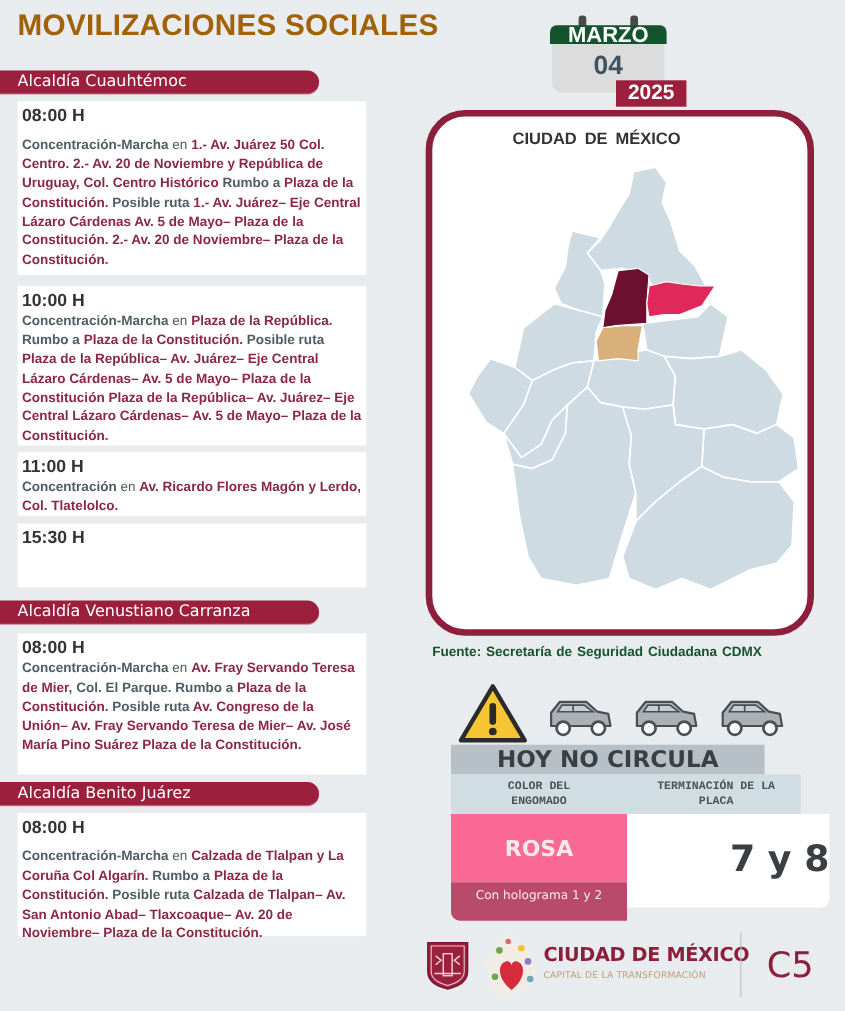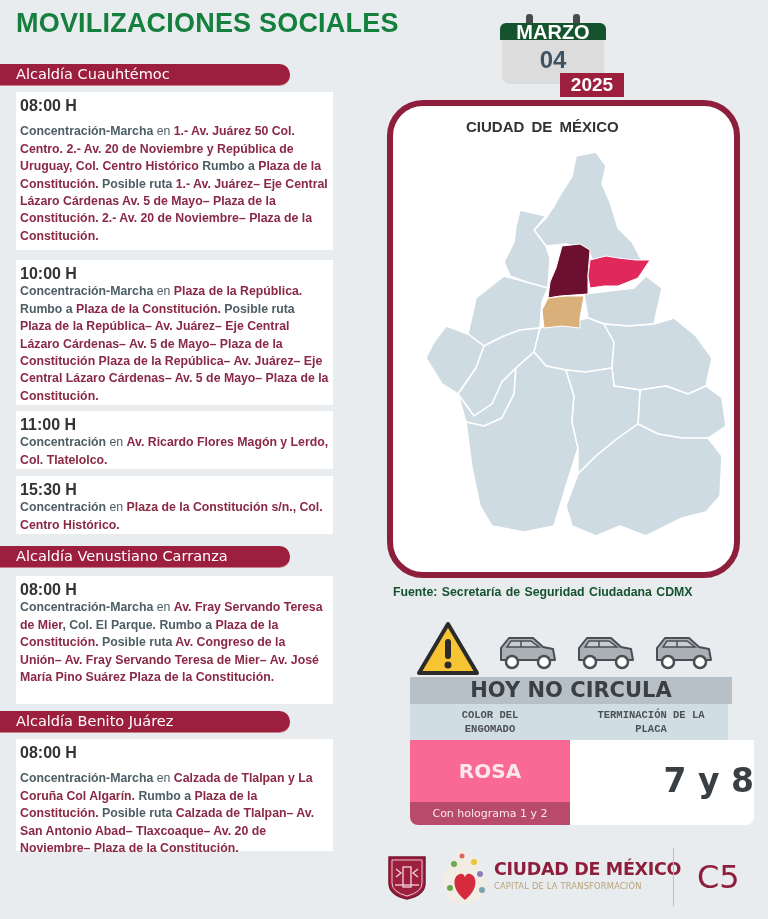--- a/index.html
+++ b/index.html
@@ -1,19 +1,19 @@
 <!DOCTYPE html>
 <html><head>
 <meta charset="utf-8">
 <style>
   * { box-sizing: border-box; margin: 0; padding: 0; }
   html, body { width: 768px; height: 919px; overflow: hidden; }
   body { background: #e9ecef; font-family: "Liberation Sans", sans-serif; position: relative; }
 
-  .page-title { position: absolute; left: 16px; top: 8px; font-size: 27px; font-weight: bold; color: #15803d; letter-spacing: 0.2px; }
+  .page-title { position: absolute; left: 16px; top: 8px; font-size: 27px; font-weight: bold; color: #a16207; letter-spacing: 0.2px; }
 
   .section-header { position: absolute; left: 0; width: 290px; height: 21px; background: #9d1f3e; color: #fff; border-radius: 0 11px 11px 0; font-family: "DejaVu Sans", sans-serif; font-size: 14.5px; line-height: 21px; padding-left: 16px; box-shadow: 0 1px 0 #c87d8b; }
 
   .event-card { position: absolute; left: 16px; width: 317px; background: #fff; padding: 5px 4px 4px 4px; font-size: 12.3px; line-height: 17.4px; font-weight: bold; }
   .event-time { color: #333; font-size: 16px; margin-bottom: 1px; }
   .event-time.spaced { margin-bottom: 9px; }
   .event-text { color: #8a2845; }
   .event-text .n { color: #4d5e65; }
   .event-text .w { color: #4d5e65; font-weight: normal; }
 
@@ -27,25 +27,25 @@
   
   .map-card { position: absolute; left: 387px; top: 100px; width: 353px; height: 478px; border: 6px solid #8e1f3c; border-radius: 36px; background: #fff; overflow: hidden; }
   .map-title { position: absolute; left: 0; width: 100%; top: 12px; text-align: left; padding-left: 73px; font-weight: bold; font-size: 15px; color: #333; word-spacing: 3px; }
   .map-svg { position: absolute; left: 0; top: 0; }
 
   .source { position: absolute; left: 393px; top: 585px; font-size: 12.3px; font-weight: bold; color: #14532d; word-spacing: 1px; }
 
   
   .warn { position: absolute; left: 416px; top: 621px; }
   .car { position: absolute; top: 634px; }
-  .hnc-header { position: absolute; left: 410px; top: 677px; width: 322px; height: 27px; background: #b6c0c6; color: #3a3f44; font-family: "DejaVu Sans", sans-serif; font-weight: bold; font-size: 21px; text-align: center; line-height: 27px; }
+  .hnc-header { position: absolute; left: 410px; top: 677px; width: 285px; height: 27px; background: #b6c0c6; color: #3a3f44; font-family: "DejaVu Sans", sans-serif; font-weight: bold; font-size: 21px; text-align: center; line-height: 27px; }
   .hnc-sub { position: absolute; left: 410px; top: 704px; width: 318px; height: 36px; background: #d0dde3; }
   .hnc-sub div { position: absolute; top: 4px; font-family: Liberation Mono, monospace; font-weight: bold; font-size: 10.5px; color: #4d5256; text-align: center; line-height: 14px; }
   .hnc-color { position: absolute; left: 410px; top: 740px; width: 160px; height: 62px; background: #fa6996; color: #fbe7ee; font-family: "DejaVu Sans", sans-serif; font-weight: bold; font-size: 20px; text-align: center; line-height: 62px; }
-  .hnc-holo { position: absolute; left: 410px; top: 802px; width: 160px; height: 23px; background: #b84a6b; color: #fbe7ee; font-family: "DejaVu Sans", sans-serif; font-size: 11px; text-align: center; line-height: 23px; border-radius: 0 0 0 8px; }
+  .hnc-holo { position: absolute; left: 410px; top: 802px; width: 160px; height: 35px; background: #b84a6b; color: #fbe7ee; font-family: "DejaVu Sans", sans-serif; font-size: 11px; text-align: center; line-height: 23px; border-radius: 0 0 0 8px; }
   .hnc-plate { position: absolute; left: 570px; top: 740px; width: 184px; height: 85px; background: #fff; color: #3a3f44; font-family: "DejaVu Sans", sans-serif; font-weight: bold; font-size: 33px; text-align: right; line-height: 82px; border-radius: 0 0 8px 0; }
 
   
   .footer-shield { position: absolute; left: 387px; top: 855px; }
   .footer-heart { position: absolute; left: 440px; top: 846px; }
   .footer-cdmx { position: absolute; left: 494px; top: 859px; color: #8e1f3c; font-weight: bold; font-size: 17.5px; font-family: "DejaVu Sans", sans-serif; letter-spacing: -0.3px; }
   .footer-cap { position: absolute; left: 494px; top: 881px; color: #b9a27a; font-size: 8.3px; font-family: "DejaVu Sans", sans-serif; letter-spacing: 0.2px; }
   .footer-divider { position: absolute; left: 673px; top: 848px; width: 1px; height: 58px; background: #b8bec2; }
   .footer-c5 { position: absolute; left: 697px; top: 858px; color: #8e1f3c; font-family: "DejaVu Sans", sans-serif; font-size: 32px; }
 </style>
@@ -74,21 +74,20 @@
   <div class="event-text"><span class="n">Concentración-Marcha</span><span class="w"> en </span><span>Plaza de la República.</span><span class="n"> Rumbo a </span><span>Plaza de la Constitución.</span><span class="n"> Posible ruta </span><span>Plaza de la República– Av. Juárez– Eje Central Lázaro Cárdenas– Av. 5 de Mayo– Plaza de la Constitución Plaza de la República– Av. Juárez– Eje Central Lázaro Cárdenas– Av. 5 de Mayo– Plaza de la Constitución.</span></div>
 </div>
 
 <div class="event-card" style="top:411px; height:58px">
   <div class="event-time">11:00 H</div>
   <div class="event-text"><span class="n">Concentración</span><span class="w"> en </span><span>Av. Ricardo Flores Magón y Lerdo, Col. Tlatelolco.</span></div>
 </div>
 
 <div class="event-card" style="top:476px; height:58px">
   <div class="event-time">15:30 H</div>
-  <div class="event-text"><span class="n">Concentración</span><span class="w"> en </span><span>Plaza de la Constitución s/n., Col. Centro Histórico.</span></div>
 </div>
 
 <div class="section-header" style="top:546px">Alcaldía Venustiano Carranza</div>
 
 <div class="event-card" style="top:576px; height:128px">
   <div class="event-time">08:00 H</div>
   <div class="event-text"><span class="n">Concentración-Marcha</span><span class="w"> en </span><span>Av. Fray Servando Teresa de Mier</span><span class="n">, Col. El Parque. Rumbo a </span><span>Plaza de la Constitución.</span><span class="n"> Posible ruta </span><span>Av. Congreso de la Unión– Av. Fray Servando Teresa de Mier– Av. José María Pino Suárez Plaza de la Constitución.</span></div>
 </div>
 
 <div class="section-header" style="top:711px">Alcaldía Benito Juárez</div>

